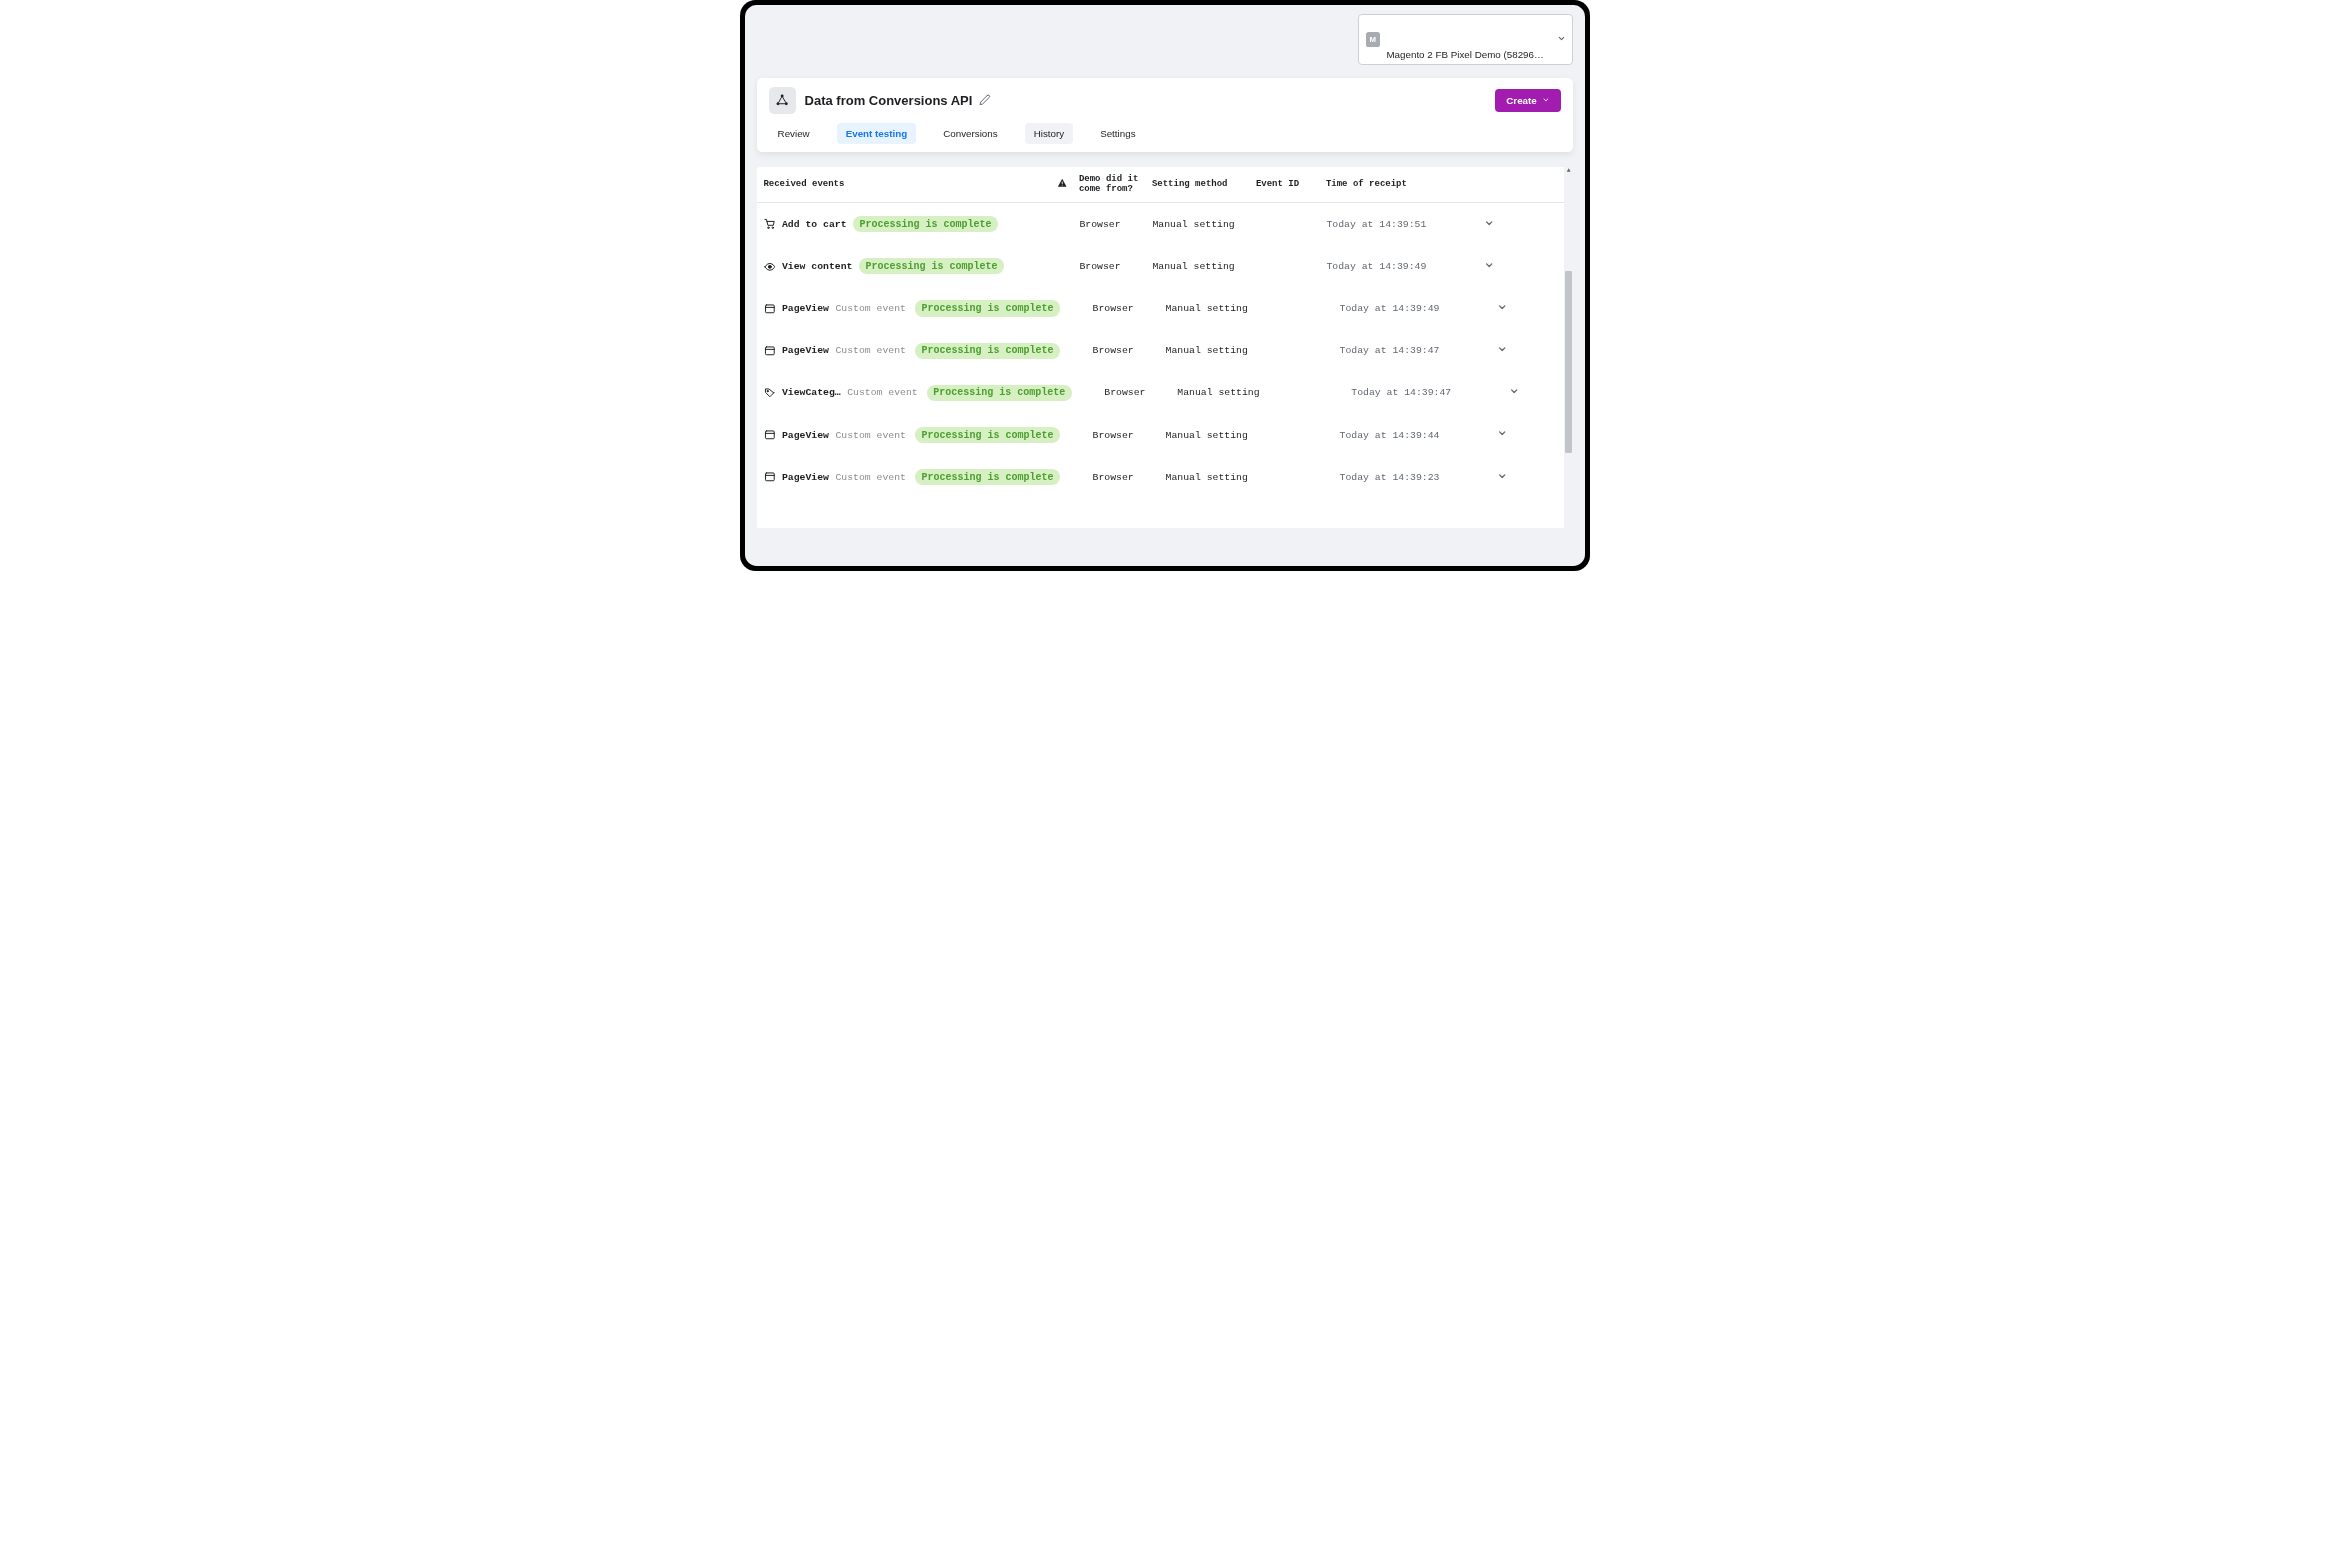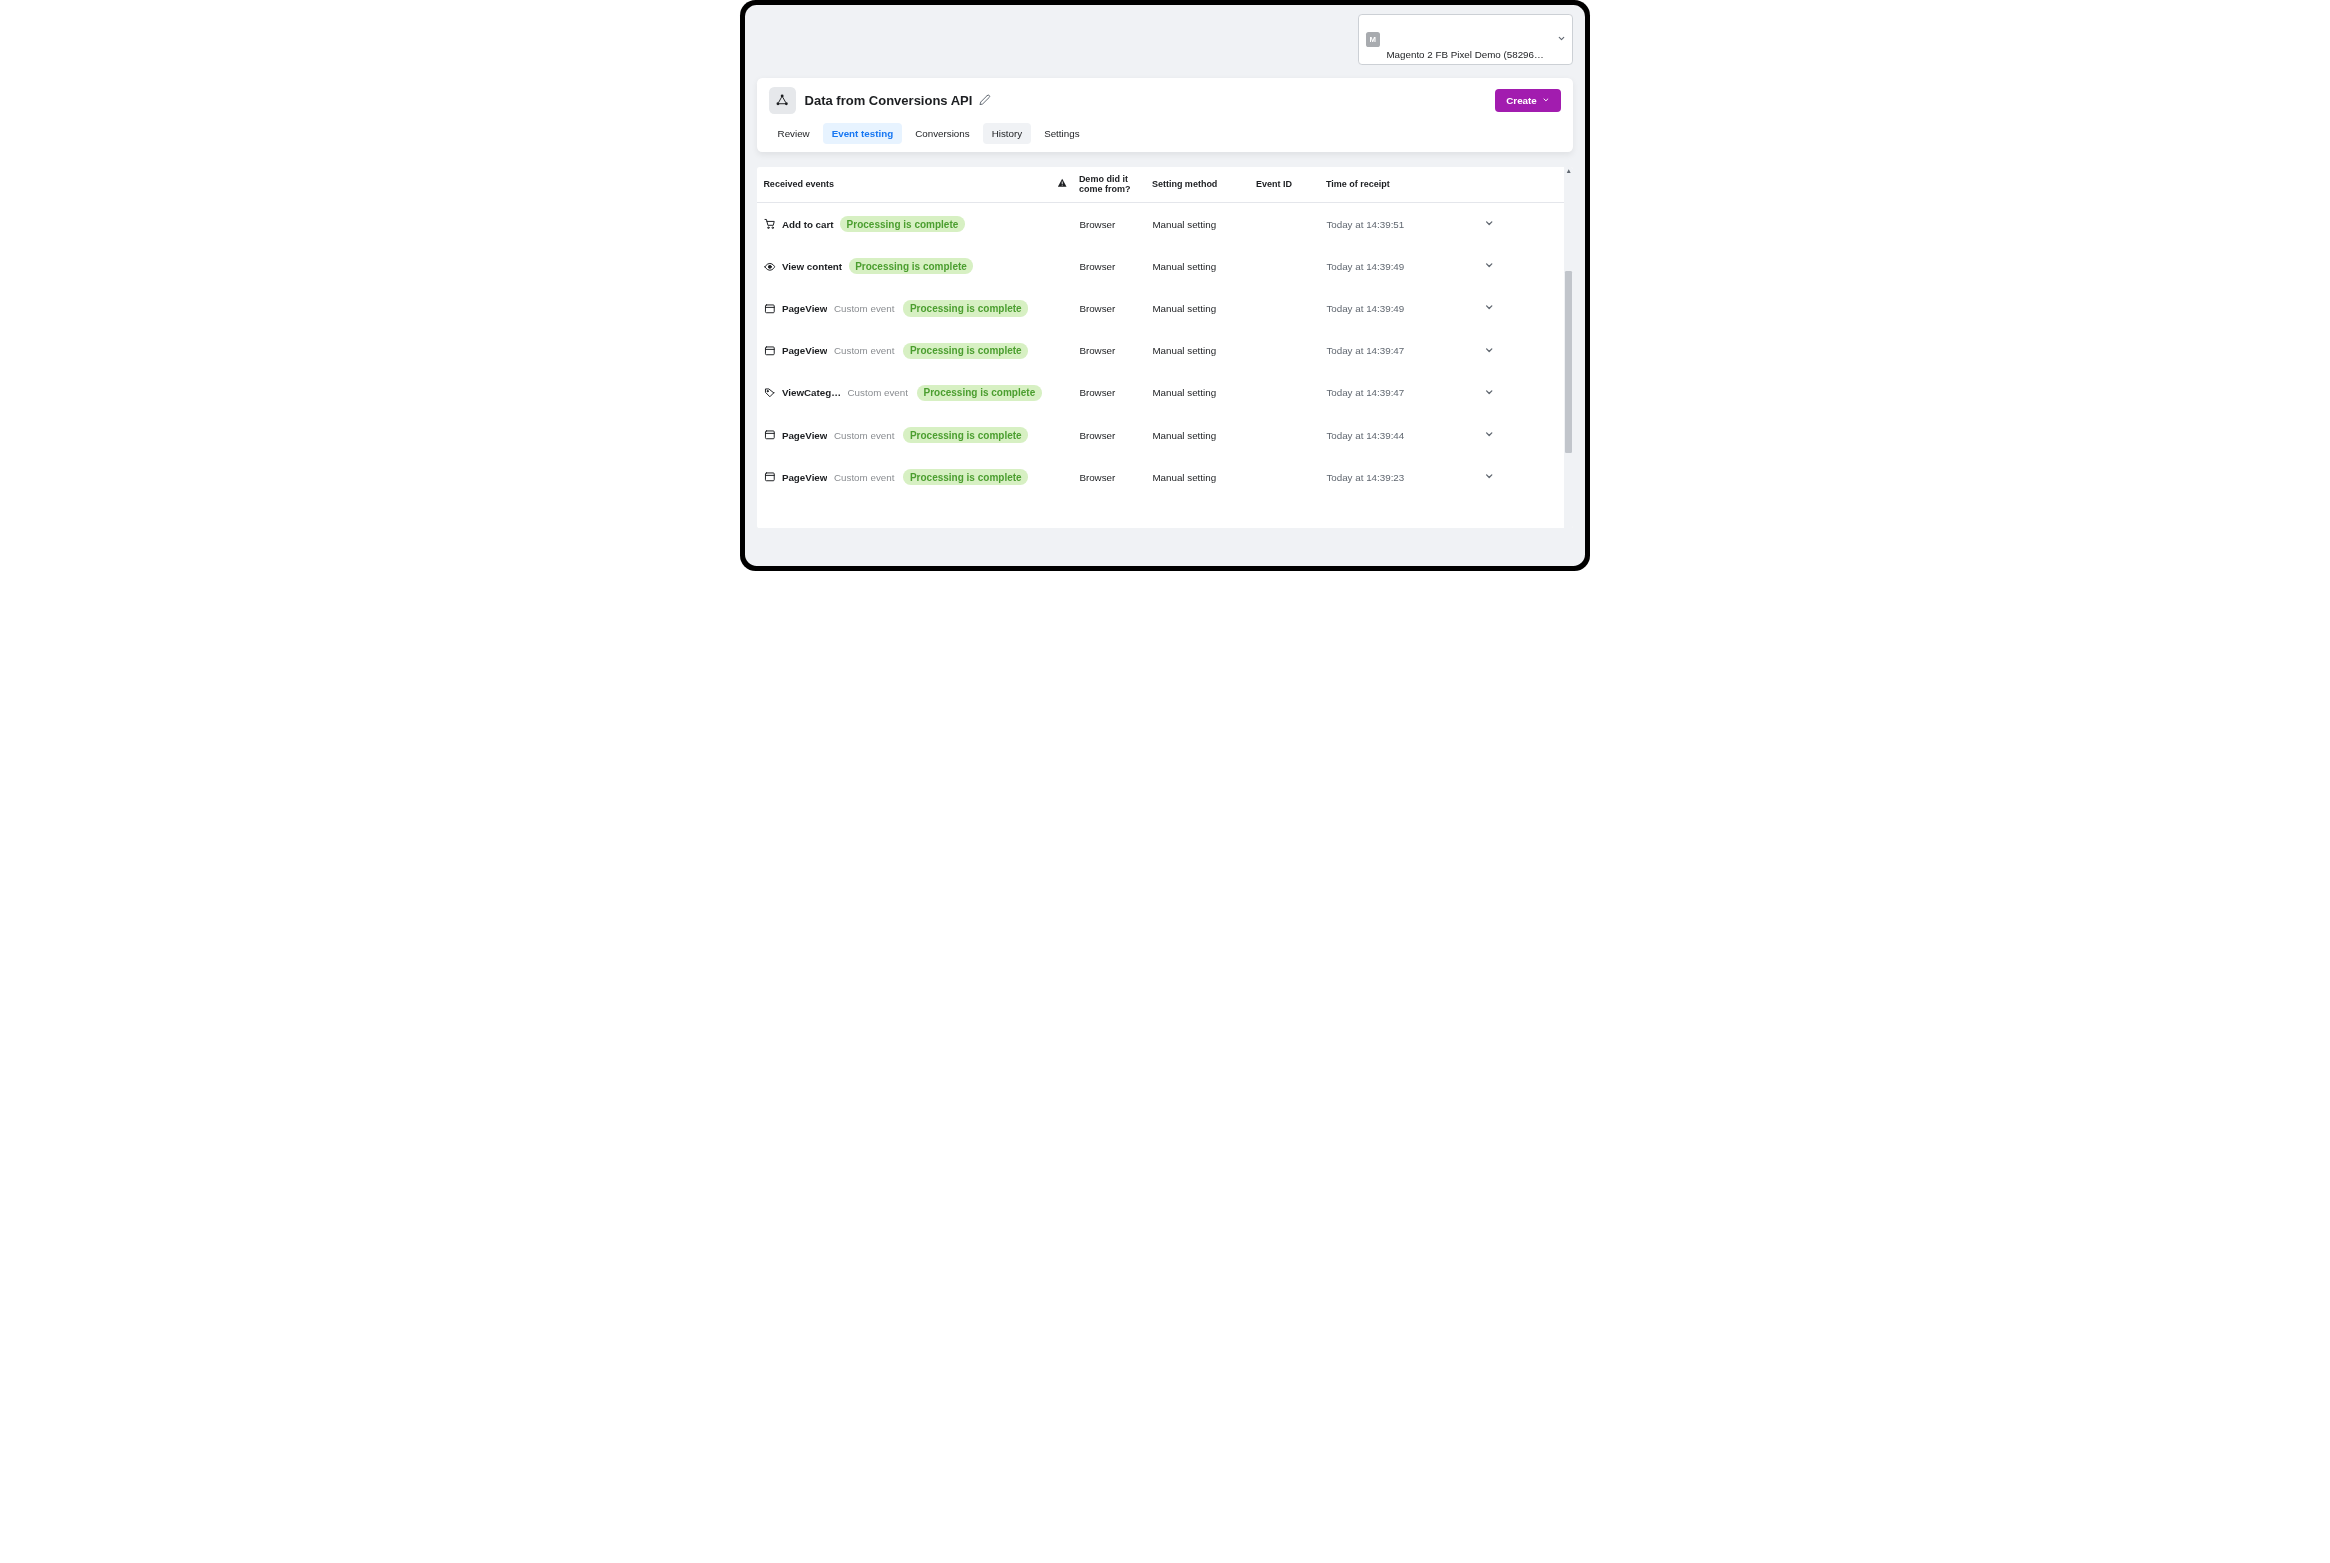--- a/index.html
+++ b/index.html
@@ -94,21 +94,21 @@
   display: flex;
   align-items: center;
   cursor: pointer;
 }
 .create-btn .caret { margin-left: 5.2px; }
 
 .tabs {
   display: flex;
   align-items: center;
   padding: 3.9px 11.7px 7.8px;
-  gap: 4px;
+  gap: 18px;
 }
 .tab {
   padding: 5.2px 9px;
   border-radius: 3.9px;
   font-size: 9.8px;
   color: #1c1e21;
   cursor: pointer;
 }
 .tab.active {
   background: #e7f3ff;
@@ -117,20 +117,21 @@
 }
 .tab.hover { background: #f0f2f5; }
 
 .table-wrap {
   margin: 14.3px 11.7px 0;
   background: #fff;
   border-radius: 2.6px;
   position: relative;
   height: 361px;
   overflow: hidden;
+  font-family: Liberation Mono, monospace;
 }
 .table-head {
   display: flex;
   align-items: center;
   padding: 7.8px 6.5px;
   border-bottom: 0.7px solid #e4e6eb;
   font-size: 9px;
   font-weight: 700;
   color: #1c1e21;
 }

